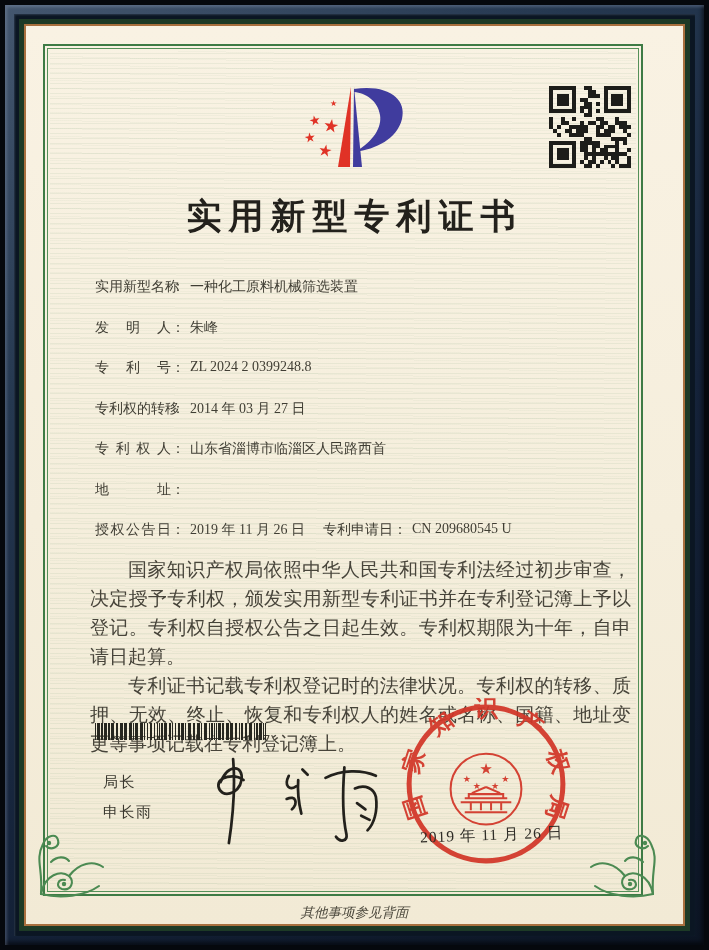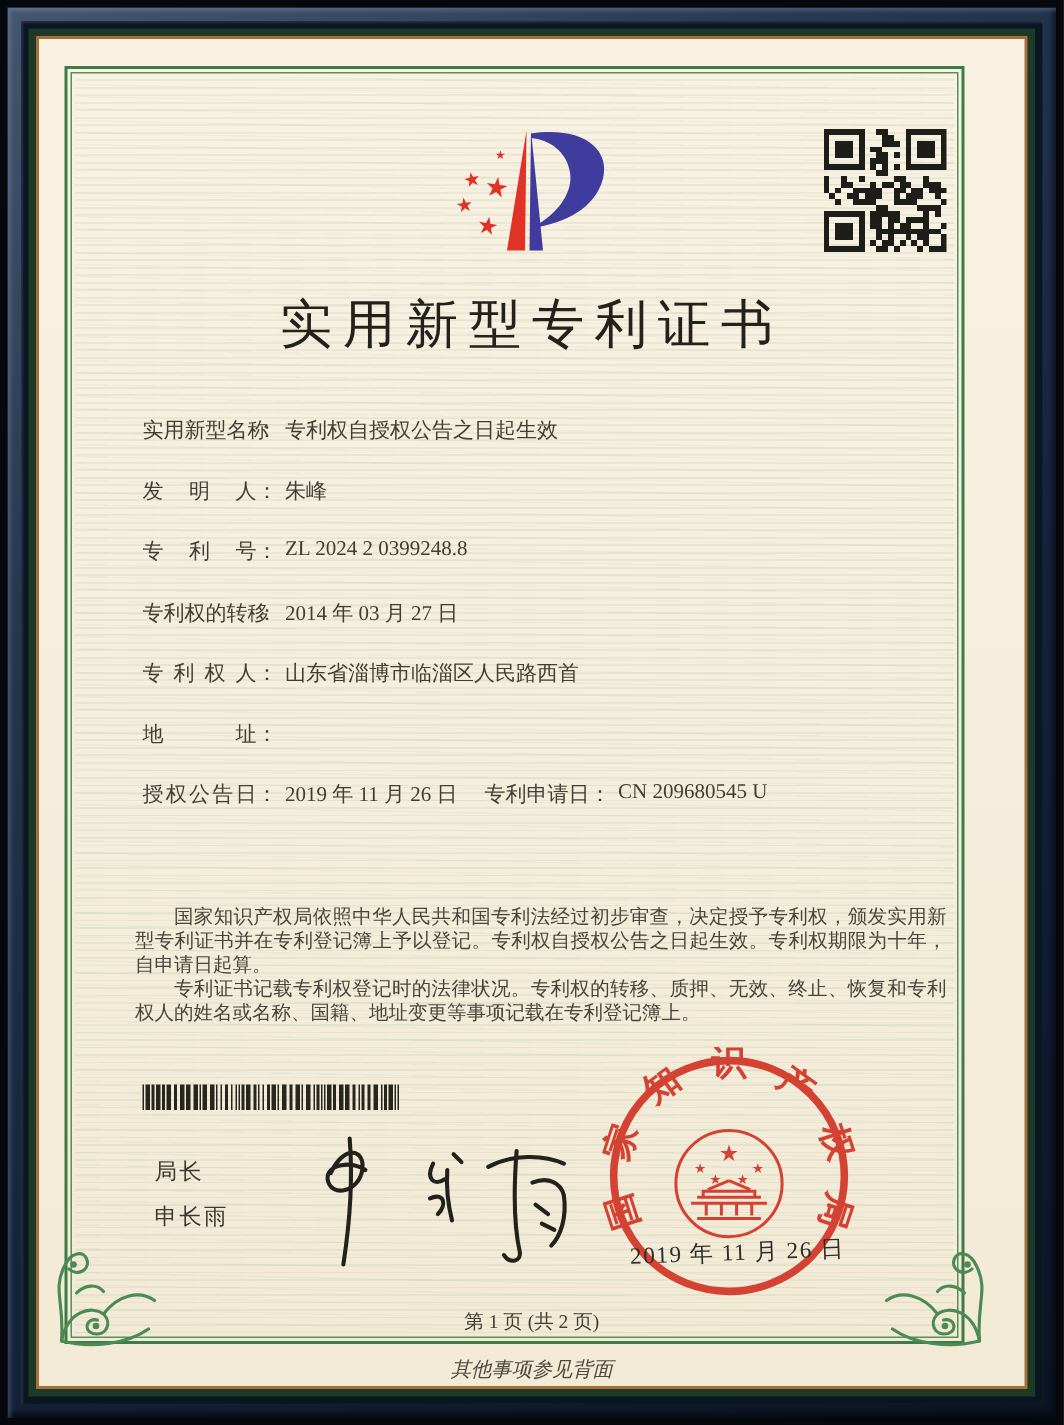--- a/index.html
+++ b/index.html
@@ -25,31 +25,31 @@
       repeating-linear-gradient(1.2deg, rgba(101,152,106,.05) 0 1px, transparent 1px 8px);}
   .el{position:absolute;}
   
   .cert-no{left:60px;top:79px;font-size:15px;letter-spacing:2.5px;color:#454238;z-index:3;}
   .logo{left:266px;top:49px;width:128px;height:108px;z-index:3;}
   .logo svg{position:absolute;left:0;top:0;}
   .logo .star{position:absolute;color:#e03226;line-height:1;z-index:2;
     font-family:"DejaVu Sans",sans-serif;}
   .qr{left:523px;top:60px;width:82px;height:82px;z-index:3;}
   .qr svg{width:100%;height:100%;fill:#1d1d1a;shape-rendering:crispEdges;}
-  .title{left:0;width:100%;top:167px;text-align:center;font-size:35px;font-weight:normal;
+  .title{left:0;width:100%;top:167px;text-align:center;font-size:35px;font-weight:bold;
     letter-spacing:7px;color:#23211c;z-index:3;}
   
   .fields{left:69px;top:252px;width:540px;z-index:3;}
   .frow{height:40.5px;font-size:14px;color:#403e34;display:flex;align-items:flex-start;white-space:nowrap;}
   .lab{display:inline-block;width:76px;text-align:justify;text-align-last:justify;}
   .val{margin-left:5px;}
   .pair2{margin-left:18px;}
   
-  .paras{left:64px;top:529px;width:541px;font-size:13px;line-height:16px;color:#47443a;
-    text-align:justify;z-index:3;margin-top:48px;}
+  .paras{left:64px;top:529px;width:541px;font-size:19px;line-height:29px;color:#47443a;
+    text-align:justify;z-index:3;}
   .paras p{margin:0;text-indent:2em;}
   
   .barcode{left:69px;top:697px;width:178px;height:17px;font-size:0;z-index:3;}
   .barcode span{display:inline-block;height:100%;background:#26261f;vertical-align:top;}
   
   .director{left:77px;top:741px;font-size:15px;line-height:30px;letter-spacing:1.5px;color:#3a382f;z-index:3;}
   .sig{left:163px;top:726px;width:210px;height:98px;z-index:4;}
   .sig svg path{stroke:#23211c;stroke-width:2.6;fill:none;stroke-linecap:round;stroke-linejoin:round;}
   
   .seal{left:374px;top:672px;width:172px;height:172px;opacity:.93;z-index:3;}
@@ -330,21 +330,21 @@
                     <rect x="20" y="20" width="1" height="1"></rect>
                   </svg>
         </div>
 
         <div class="el title">实用新型专利证书</div>
 
         <div class="el fields">
           <div class="frow">
             <span class="lab">实用新型名称</span>
                     <span>：</span>
-                    <span class="val">专利权自授权公告之日起生效</span>
+                    <span class="val">一种化工原料机械筛选装置</span>
           </div>
           <div class="frow">
             <span class="lab">发明人</span>
                     <span>：</span>
                     <span class="val">朱峰</span>
           </div>
           <div class="frow">
             <span class="lab">专利号</span>
                     <span>：</span>
                     <span class="val">ZL 2024 2 0399248.8</span>
@@ -419,21 +419,20 @@
             <path class="emb" d="M68,99 v-4 h34 v4"></path>
             <path class="emb" d="M64,99 h42"></path>
             <path class="emb" d="M60,103 h50"></path>
             <path class="emb" d="M70,103 v8 M80,103 v8 M90,103 v8 M100,103 v8"></path>
             <path class="emb" d="M64,113 h42"></path>
           </svg>
         </div>
 
         <div class="el seal-date">2019 年 11 月 26 日</div>
 
-        <div class="el page-info">第 1 页 (共 2 页)</div>
         <div class="el back-note">其他事项参见背面</div>
 
         <div class="el orn orn-l">
           <svg width="94" height="94" viewBox="0 0 94 94">
             <path d="M10,88 C14,68 30,64 38,70 C44,76 40,85 31,83 C24,81 27,72 34,74"></path>
             <path d="M10,88 C12,62 4,54 12,38 C16,29 25,27 27,34 C29,41 20,45 15,40"></path>
             <path d="M10,88 C30,93 54,90 68,80"></path>
             <path d="M38,70 C48,57 62,54 72,61"></path>
             <path d="M20,56 C26,50 34,50 38,55"></path>
             <circle cx="33" cy="78" r="2.2"></circle>

